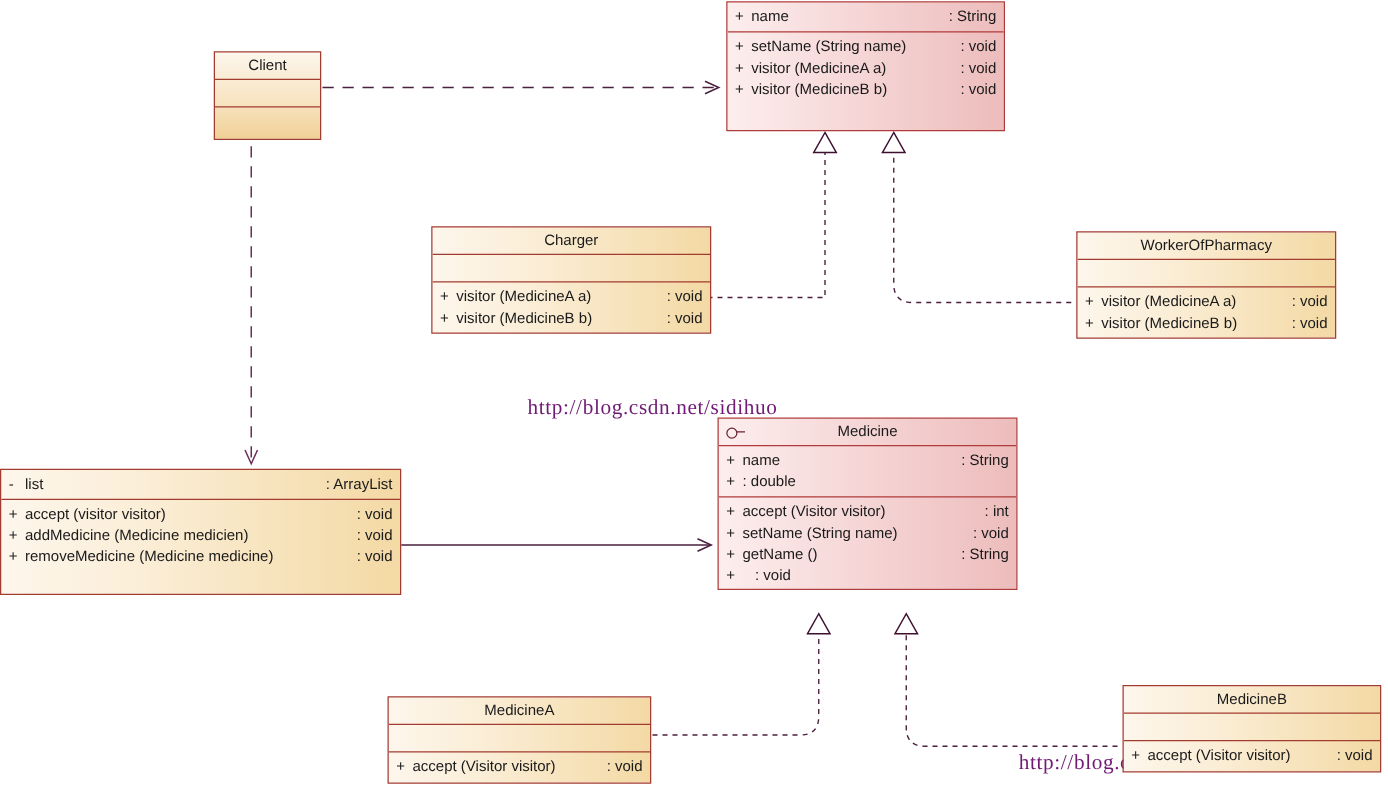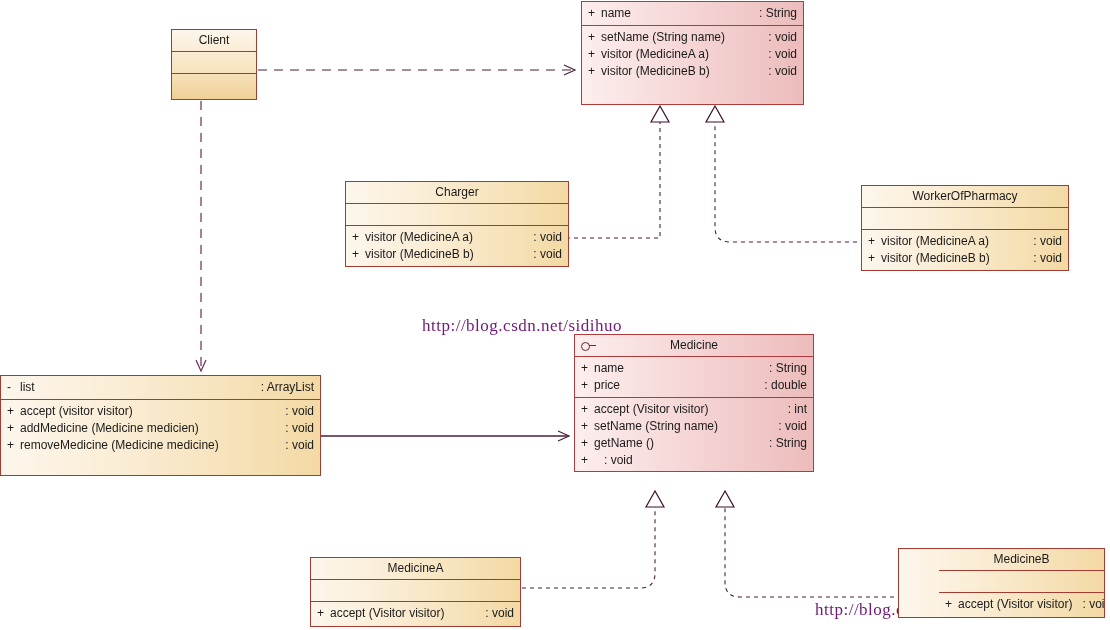--- a/index.html
+++ b/index.html
@@ -57,21 +57,21 @@
   .row .typ{flex:0 0 auto;}
 
   
   .c-class{background:linear-gradient(to right,#fdf6ec 0%,#fbeed7 35%,#f3d9a4 100%);}
   
   .c-iface{background:linear-gradient(to right,#fdeeee 0%,#f6d7d7 45%,#edbcbc 100%);
            border-color:#b03b3b;}
   .c-iface .sec + .sec{border-top-color:#b03b3b;}
 
   
-  .c-vert{background:linear-gradient(to bottom,#fdf6ec 0%,#f7e3bf 60%,#f0d096 100%);}
+  .c-vert{background:linear-gradient(to bottom,#fdf6ec 0%,#f7e3bf 60%,#f0d096 100%);margin-top:12px;}
 
   
   .iface-icon{
     position:absolute;left:6px;top:50%;transform:translateY(-50%);
     width:16px;height:8px;
   }
   .iface-icon .circ{
     position:absolute;left:0;top:0;width:7px;height:7px;
     border:1px solid #6a2530;border-radius:50%;background:transparent;
   }
@@ -233,21 +233,20 @@
       <span>Medicine</span>
     </div>
     <div class="sec rows">
       <div class="row">
         <span class="vis">+</span>
         <span class="sig">name</span>
         <span class="typ">: String</span>
       </div>
       <div class="row">
         <span class="vis">+</span>
-        <span class="sig">price</span>
         <span class="typ">: double</span>
       </div>
     </div>
     <div class="sec rows">
       <div class="row">
         <span class="vis">+</span>
         <span class="sig">accept (Visitor visitor)</span>
         <span class="ret">: int</span>
       </div>
       <div class="row">
@@ -277,21 +276,21 @@
     <div class="sec empty"></div>
     <div class="sec rows">
       <div class="row">
         <span class="vis">+</span>
         <span class="sig">accept (Visitor visitor)</span>
         <span class="ret">: void</span>
       </div>
     </div>
   </div>
 
-  <div class="uml c-class" style="left:898px;top:548px;width:207px;height:70px;padding-left:40px;">
+  <div class="uml c-class" style="left:898px;top:548px;width:207px;height:70px;">
     <div class="sec title">MedicineB</div>
     <div class="sec empty"></div>
     <div class="sec rows">
       <div class="row">
         <span class="vis">+</span>
         <span class="sig">accept (Visitor visitor)</span>
         <span class="ret">: void</span>
       </div>
     </div>
   </div>

